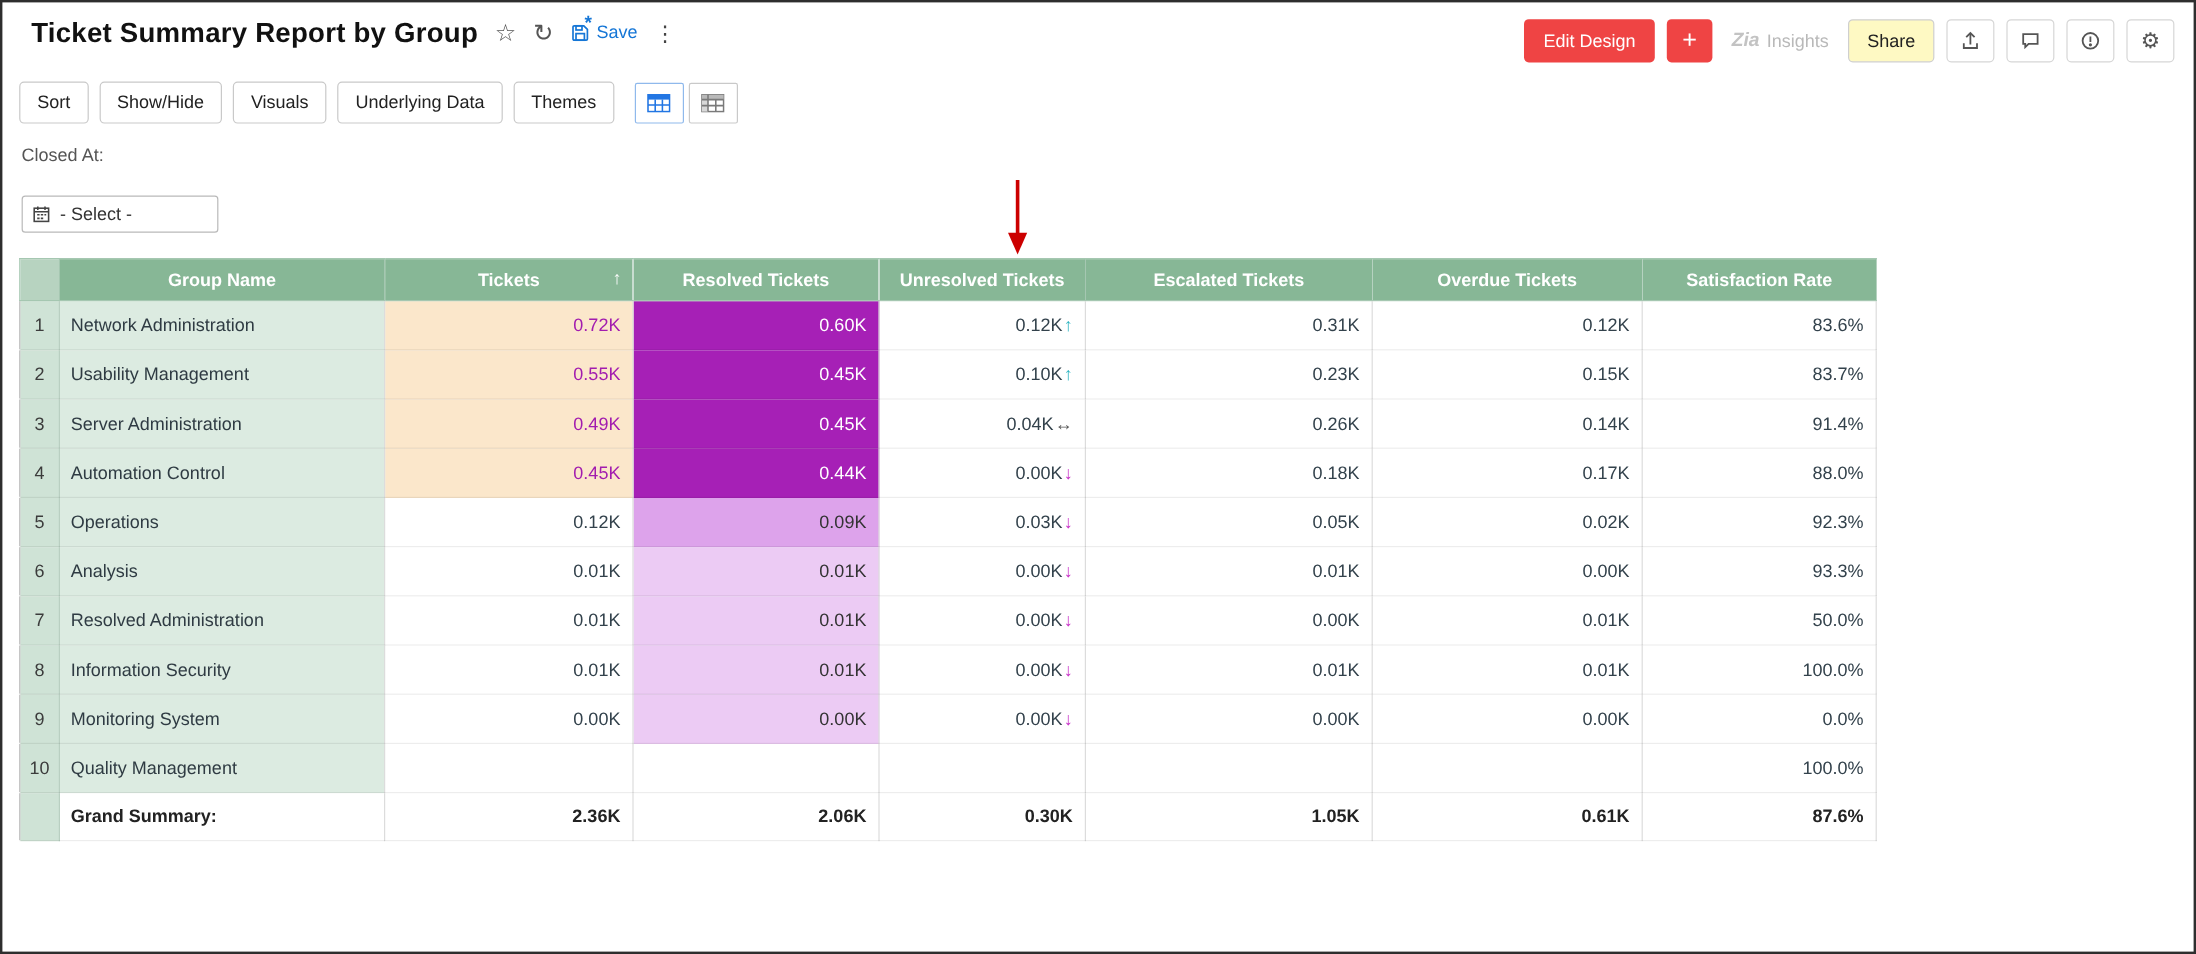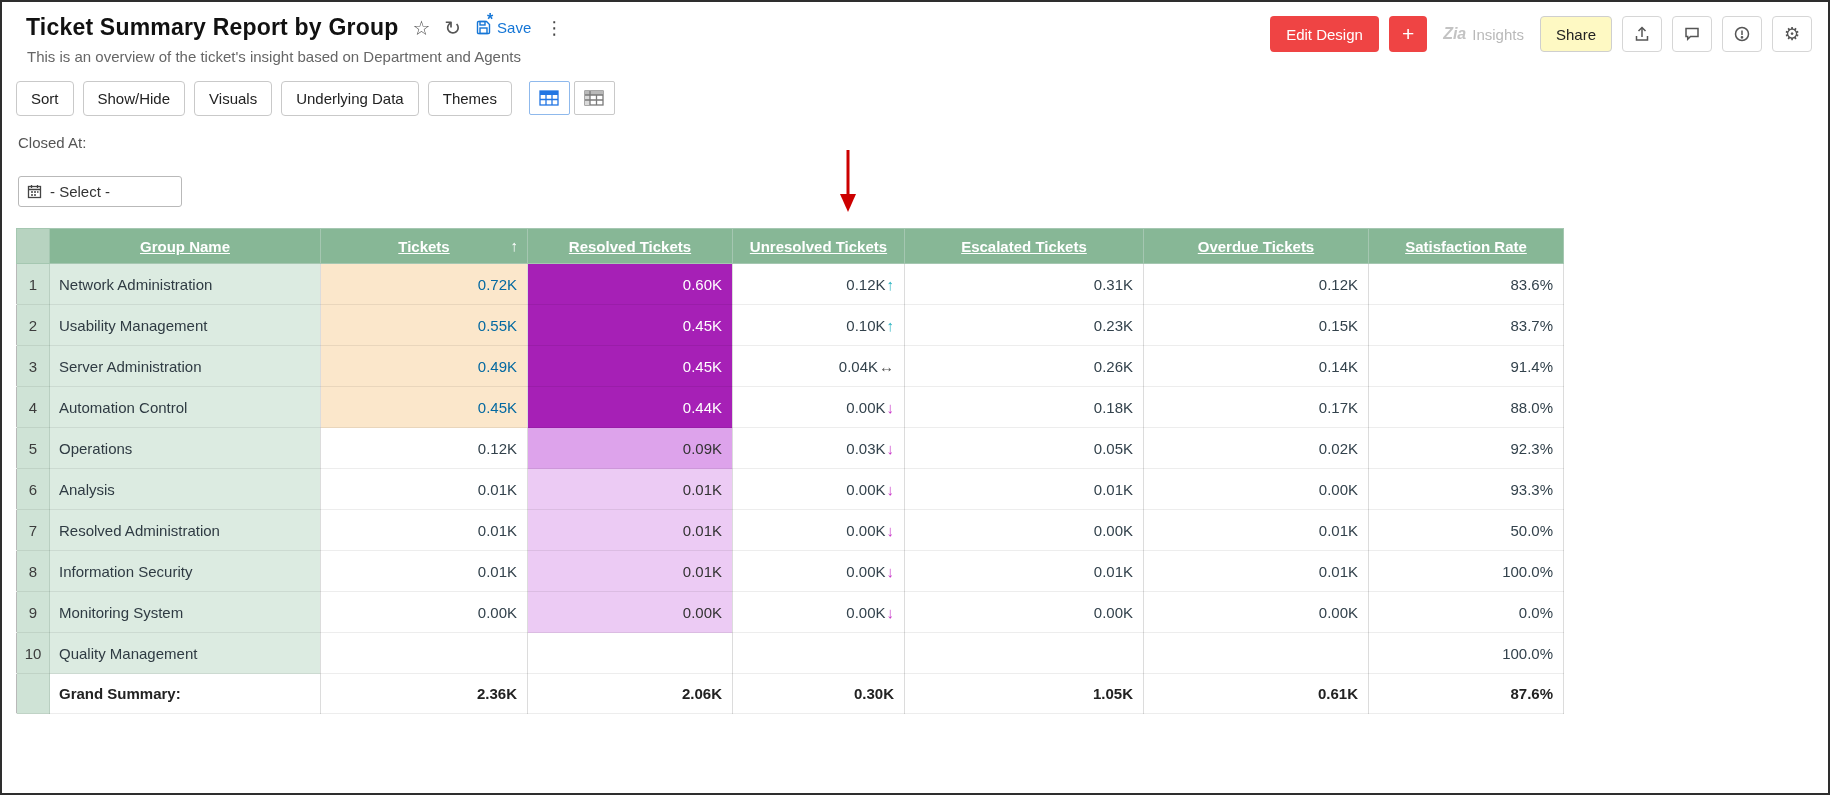--- a/index.html
+++ b/index.html
@@ -20,42 +20,42 @@
   .subtitle{color:#666;font-size:15px;margin:7px 0 0 1px;}
   .topbar-right{display:flex;gap:10px;align-items:center;padding-top:2px;}
   .btn-primary{background:#ef4444;color:#fff;border:none;border-radius:4px;font-size:15px;height:36px;padding:0 16px;cursor:pointer;font-family:inherit;}
   .btn-plus{font-size:21px;padding:0 13px;font-weight:400;}
   .insights{display:flex;align-items:center;gap:6px;color:#b9b9b9;font-size:15px;padding:0 6px;cursor:pointer;}
   .zia-mark{font-style:italic;font-weight:700;color:#c3c3c3;font-size:16px;}
   .btn-outline{background:#fef9c3;border:1px solid #cfcfcf;border-radius:4px;font-size:15px;height:36px;padding:0 15px;color:#222;cursor:pointer;font-family:inherit;}
   .icon-btn{width:40px;height:36px;border:1px solid #d6d6d6;border-radius:4px;background:#fff;color:#555;display:flex;align-items:center;justify-content:center;font-size:18px;cursor:pointer;padding:0;}
   .icon-btn svg{display:block;}
   
-  .toolbar{display:flex;gap:9px;align-items:flex-start;padding:16px 14px 0 14px;}
+  .toolbar{display:flex;gap:9px;align-items:flex-end;padding:16px 14px 0 14px;}
   .tb-btn{background:#fff;border:1px solid #c9c9c9;border-radius:4px;height:35px;padding:0 14px;font-size:15px;color:#222;cursor:pointer;font-family:inherit;}
   .view-toggle{display:flex;gap:4px;margin-left:8px;}
   .vt-btn{width:41px;height:34px;border:1px solid #c9c9c9;background:#fff;border-radius:2px;display:flex;align-items:center;justify-content:center;cursor:pointer;padding:0;}
   .vt-btn.active{border-color:#8fb9ec;}
   
   .filter{padding:18px 14px 0 16px;}
   .filter-label{color:#555;font-size:15px;margin-bottom:25px;}
   .select-box{width:164px;height:31px;border:1px solid #b9b9b9;border-radius:3px;display:flex;align-items:center;gap:8px;padding:0 8px;font-size:15px;color:#333;cursor:pointer;background:#fff;}
   
   .annotation-arrow{position:absolute;left:834px;top:146px;}
   
   .table-area{margin:21px 0 0 14px;}
   table{border-collapse:collapse;table-layout:fixed;width:1547px;font-size:15px;border:1px solid #b9b9b9;}
-  thead th{background:#87b796;color:#fff;font-weight:700;height:35px;text-align:center;border:1px solid #a5c7b1;padding:0 6px;position:relative;cursor:pointer;text-decoration:underline;}
+  thead th{background:#87b796;color:#fff;font-weight:700;height:35px;text-align:center;border:1px solid #a5c7b1;padding:0 6px;position:relative;cursor:pointer;}
   thead th.gutter-h{background:#b7d3c0;border-right:1px solid #a5c7b1;}
   .sort-arrow{position:absolute;right:9px;top:8px;font-size:15px;font-weight:400;color:#fff;}
   tbody td{height:41px;border-right:1px solid #dcdcdc;border-bottom:1px solid rgba(0,0,0,0.07);padding:0 10px;color:#33424c;background:#fff;}
   td.gutter{background:#cfe3d6;text-align:center;color:#3c3c3c;padding:0;border-right:1px solid #b9cfc1;width:33px;}
   td.group-cell{background:#dcebe1;color:#2f3b43;text-align:left;padding-left:9px;}
   td.num{text-align:right;}
-  td.hl-peach{background:#fbe7cb;color:#0369a1;}
+  td.hl-peach{background:#fbe7cb;color:#a21caf;}
   td.hl-dark{background:#a620b6;color:#fff;}
   td.hl-mid{background:#dda3eb;color:#333;}
   td.hl-light{background:#eccbf4;color:#333;}
   .trend{margin-left:1px;font-size:15px;}
   .trend-up{color:#2ab3c0;}
   .trend-flat{color:#555;}
   .trend-down{color:#c937c9;}
   tr.summary-row td{font-weight:700;color:#222;height:40px;border-top:1px solid #b3b3b3;background:#fff;}
   tr.summary-row td.gutter{background:#cfe3d6;}
   tr.summary-row td.sum-label{text-align:left;padding-left:9px;}
@@ -77,21 +77,20 @@
               <path d="M2.5 3.5 a1 1 0 0 1 1-1 h8 l3 3 v8 a1 1 0 0 1 -1 1 h-10 a1 1 0 0 1 -1 -1 z"></path>
               <rect x="5" y="9" width="7" height="5.5"></rect>
               <rect x="5" y="2.5" width="5" height="3.5"></rect>
             </svg>
           </span>
           <span class="save-badge">*</span>
           <span>Save</span>
         </span>
         <span class="glyph-icon dots">⋮</span>
       </div>
-      <div class="subtitle">This is an overview of the ticket's insight based on Department and Agents</div>
     </div>
 
     <div class="topbar-right">
       <button class="btn-primary">Edit Design</button>
       <button class="btn-primary btn-plus">+</button>
       <span class="insights">
         <span class="zia-mark">Zia</span>
         <span>Insights</span>
       </span>
       <button class="btn-outline">Share</button>

